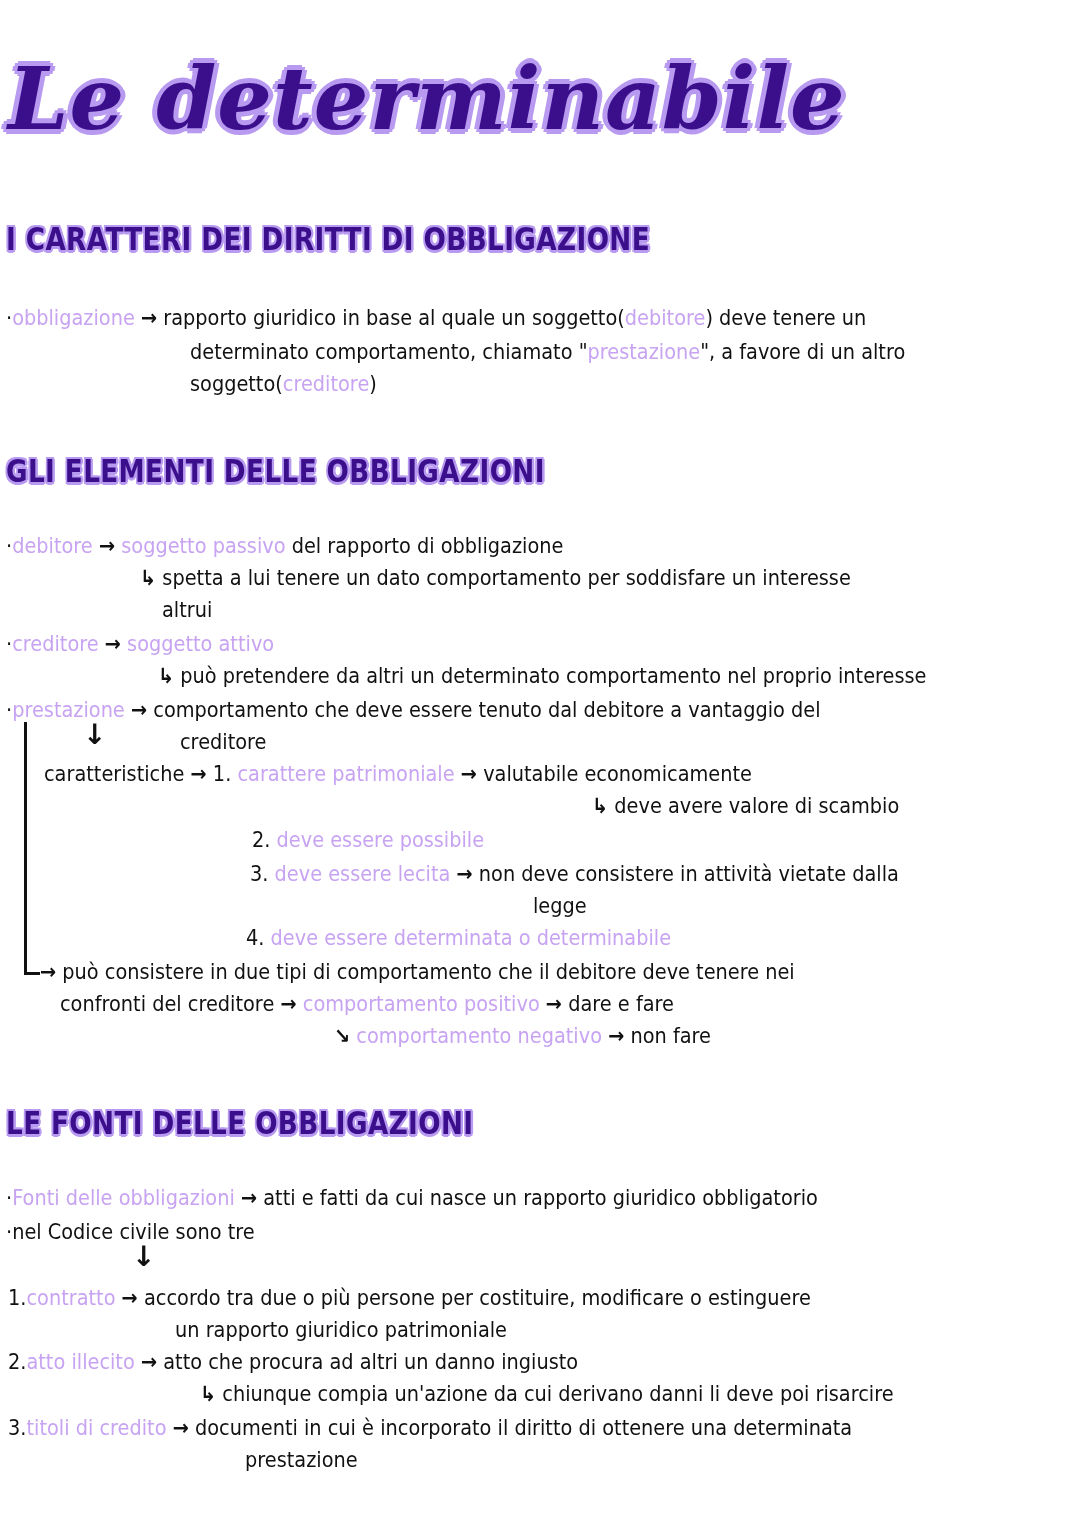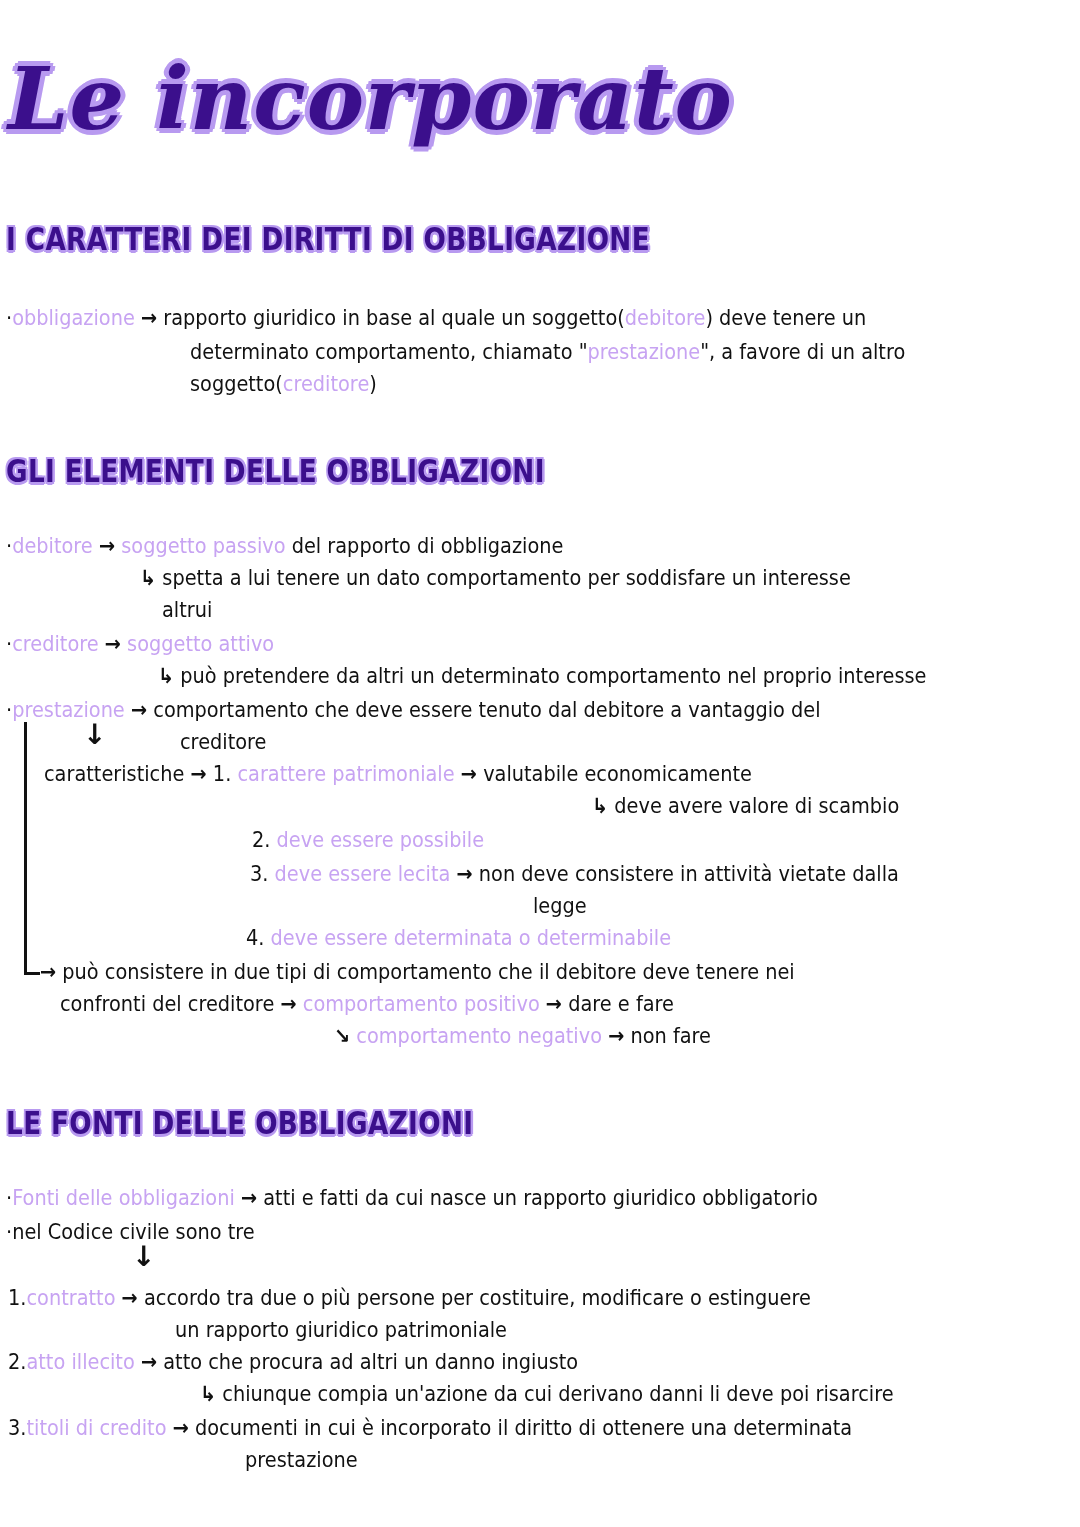--- a/index.html
+++ b/index.html
@@ -19,21 +19,21 @@
   }
   .line { font-size:21px; line-height:32px; transform:scaleX(0.92); transform-origin:left center; }
   .hl { color:#c7a3f2; }
   .dk { color:#111; }
   .arrow { color:#111; font-weight:bold; }
   .vbar { position:absolute; background:#111; }
 </style>
 </head>
 <body>
 
-<div class="abs title">Le incorporato</div>
+<div class="abs title">Le determinabile</div>
 
 <div class="abs heading" style="left:6px; top:220px;">I CARATTERI DEI DIRITTI DI OBBLIGAZIONE</div>
 
 <div class="abs line" style="left:6px; top:302px;">
   <span class="dk">·</span><span class="hl">obbligazione</span>
   <span class="arrow">→</span>
   <span>rapporto giuridico in base al quale un soggetto(</span><span class="hl">debitore</span><span>) deve tenere un</span>
 </div>
 <div class="abs line" style="left:190px; top:336px;">
   <span>determinato comportamento, chiamato "</span><span class="hl">prestazione</span><span>", a favore di un altro</span>

